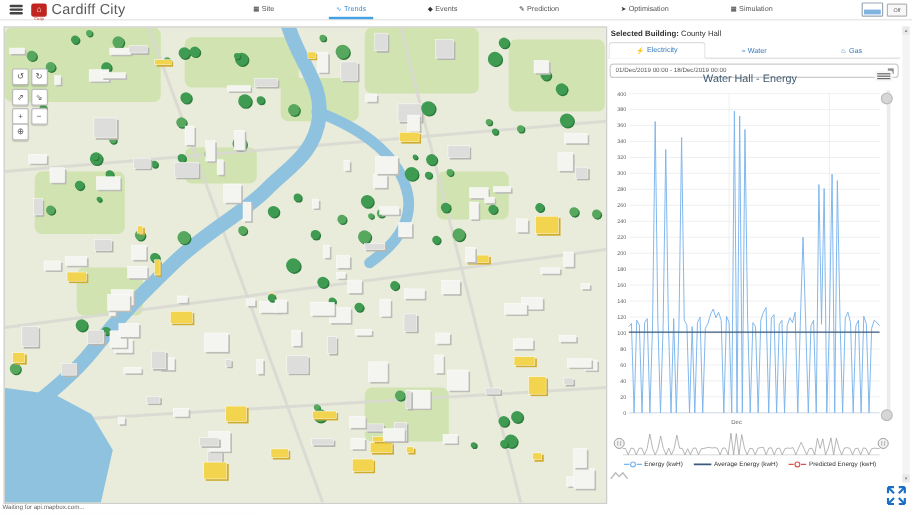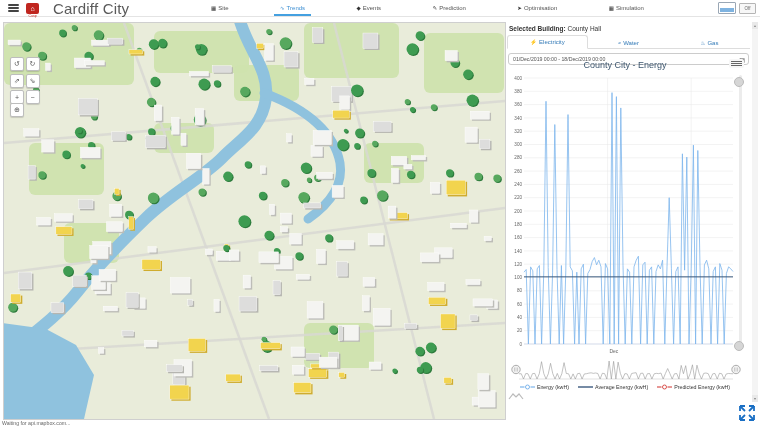--- a/index.html
+++ b/index.html
@@ -7,21 +7,21 @@
   .abs{position:absolute;}
   
   #topbar{position:absolute;left:0;top:0;width:760px;height:16px;background:#fff;
     border-bottom:1px solid #e4e4e4;display:flex;align-items:center;}
   #hamburger{margin-left:8px;width:11px;cursor:pointer;}
   #hamburger div{height:1.6px;background:#444;margin:1.5px 0;border-radius:1px;}
   #logo{margin-left:7px;width:13px;height:11px;background:#c0261f;border-radius:2px;
     display:flex;align-items:center;justify-content:center;color:#fff;font-size:7px;position:relative;}
   #logo span{line-height:1;}
   #logo-sub{position:absolute;left:0;top:11px;width:13px;text-align:center;font-size:3.5px;color:#c0261f;}
-  #app-title{margin-left:14px;font-size:15px;color:#5a5a5a;letter-spacing:.2px;}
+  #app-title{margin-left:4px;font-size:12px;color:#5a5a5a;letter-spacing:.2px;}
   #nav{position:absolute;left:205px;top:0;width:445px;height:16px;display:flex;
     justify-content:space-between;align-items:center;}
   .nav-item{display:flex;align-items:center;gap:2px;font-size:6px;color:#555;
     padding:4px 6px 3px 6px;cursor:pointer;border-bottom:2px solid transparent;}
   .nav-item .nicon{font-size:5.5px;color:#333;}
   .nav-item.active{color:#3d8fd3;border-bottom:2px solid #44a0e0;}
   .nav-item.active .nicon{color:#3d8fd3;}
   #topbar-right{position:absolute;right:4px;top:2px;display:flex;gap:3px;align-items:center;}
   #layout-btn{width:16px;height:10px;border:1px solid #9aa7b5;border-radius:1px;background:#fff;
     position:relative;cursor:pointer;}
@@ -617,21 +617,21 @@
       <div class="tab">
         <span class="ticon">♨</span>
         <span>Gas</span>
       </div>
     </div>
   <div id="date-wrap">
     <input id="date-input" readonly="" value="01/Dec/2019 00:00 - 18/Dec/2019 00:00" style="">
     <span id="cal-icon">▦</span>
   </div>
 
-  <div id="chart-title">County City - Energy</div>
+  <div id="chart-title">Water Hall - Energy</div>
   <div id="ctx-menu">
       <div></div>
       <div></div>
       <div></div>
     </div>
 
   <svg id="main-chart" class="abs" style="left:0;top:50px;" width="236" height="288">
       <line x1="17" y1="272" x2="226" y2="272" stroke="#e6e6e6" stroke-width="0.5"></line>
       <text x="15" y="273.6" text-anchor="end" font-size="4.6" fill="#666" font-family="Liberation Sans, sans-serif">0</text>
       <line x1="17" y1="258.7" x2="226" y2="258.7" stroke="#e6e6e6" stroke-width="0.5"></line>

